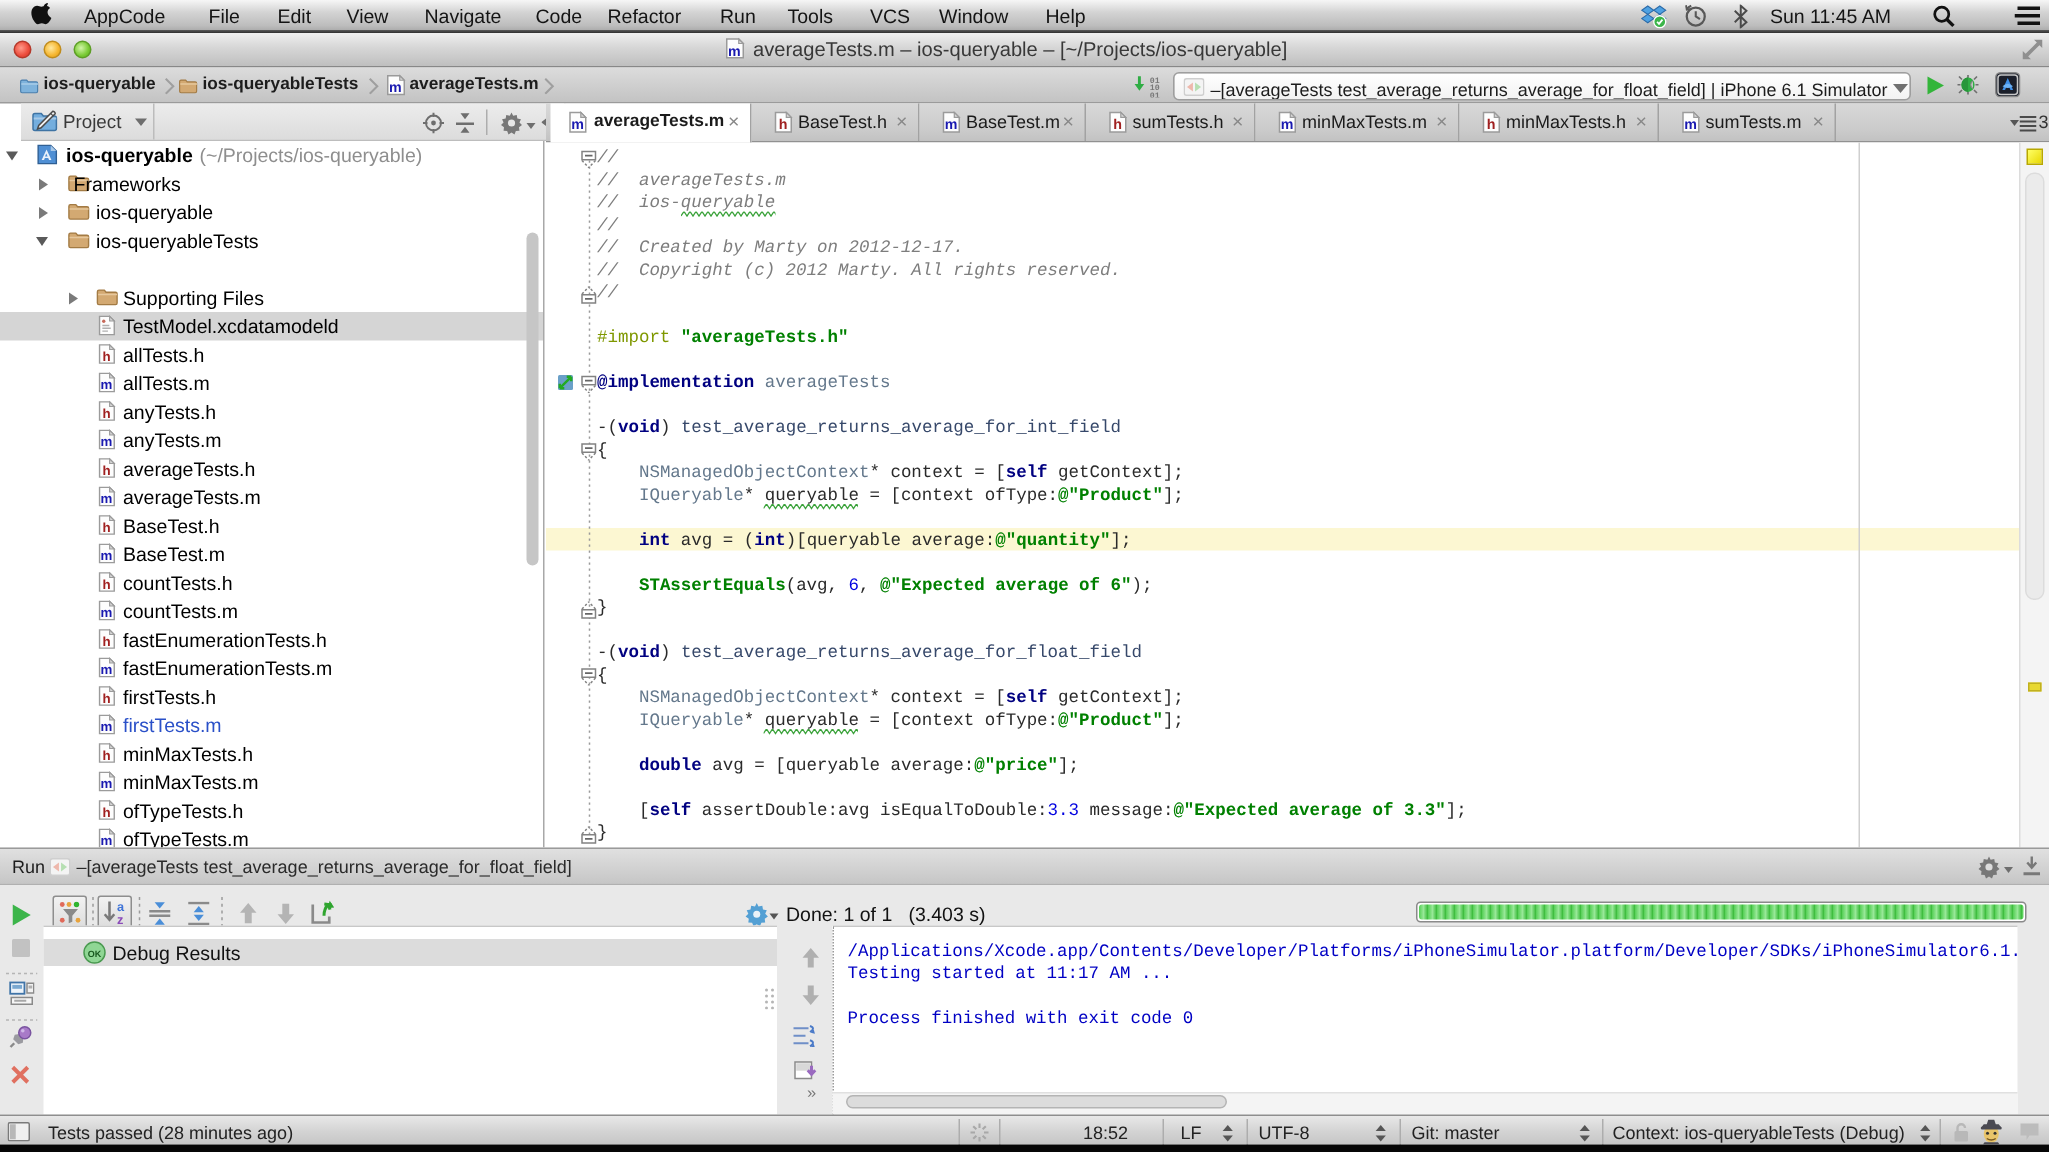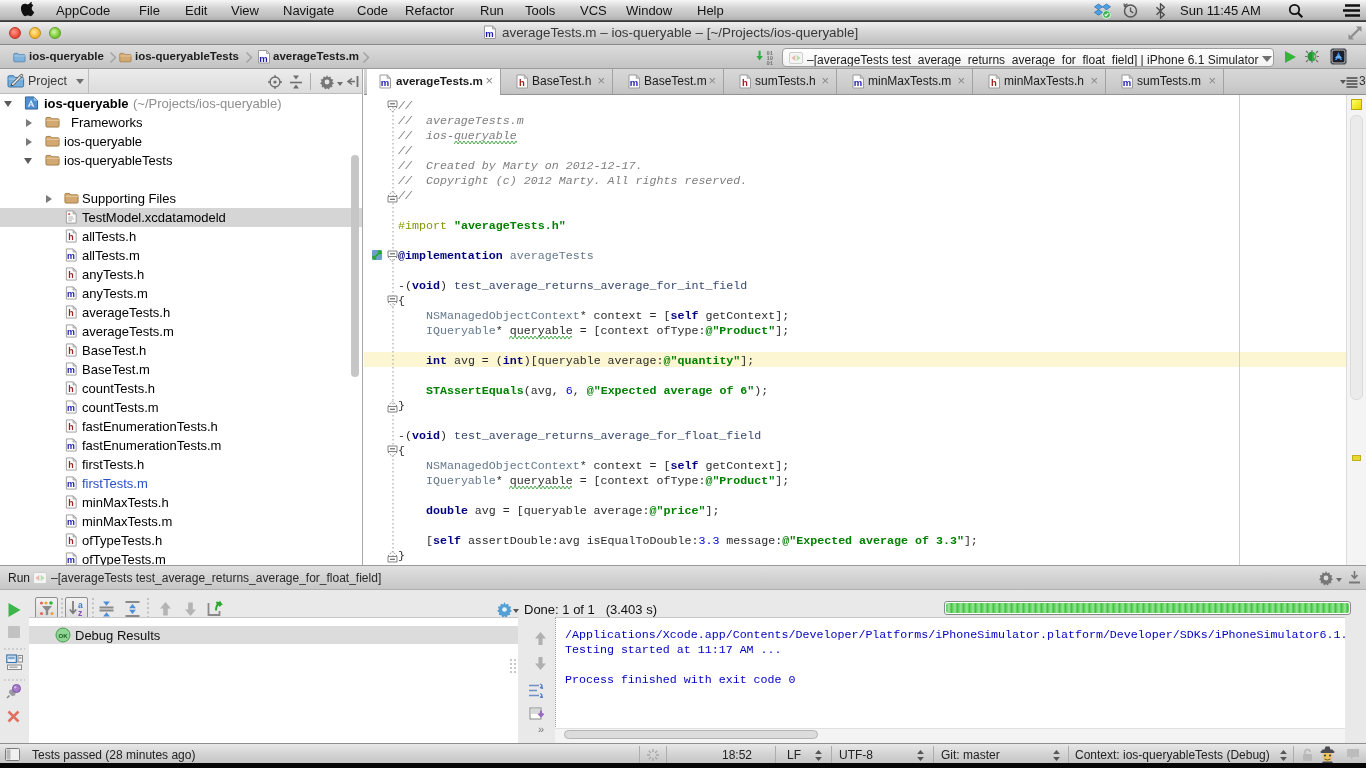--- a/index.html
+++ b/index.html
@@ -10,21 +10,21 @@
 #menubar .mi{position:absolute;top:3px;white-space:nowrap}
 
 #titlebar{left:0;top:22px;width:1366px;height:23px;background:linear-gradient(180deg,#efefef 0,#d6d6d6 45%,#bfbfbf 100%);border-bottom:1px solid #888}
 .tl{position:absolute;top:5px;width:12px;height:12px;border-radius:50%}
 #title{position:absolute;top:25px;left:483px;font-size:13.4px;color:#383838;white-space:nowrap}
 
 #crumbbar{left:0;top:45px;width:1366px;height:24px;background:linear-gradient(180deg,#dcdcdc 0,#cdcdcd 60%,#c3c3c3 100%);border-bottom:1px solid #9b9b9b}
 .crumbtxt{position:absolute;top:5px;font-size:11.5px;font-weight:bold;color:#1d1d1d;white-space:nowrap}
 #runcombo{position:absolute;left:782px;top:3px;width:492px;height:19px;background:linear-gradient(180deg,#fff,#f2f2f2);border:1px solid #9e9e9e;border-radius:4px}
 
-#pheader{left:0;top:69px;width:363px;height:25px;background:linear-gradient(180deg,#ececec,#dcdcdc);border-bottom:1px solid #bdbdbd;border-right:1px solid #a8a8a8}
+#pheader{left:14px;top:69px;width:363px;height:25px;background:linear-gradient(180deg,#ececec,#dcdcdc);border-bottom:1px solid #bdbdbd;border-right:1px solid #a8a8a8}
 #ptree{left:0;top:94px;width:363px;height:471px;background:#fff;border-right:1px solid #a8a8a8;overflow:hidden}
 .trow{position:absolute;left:0;width:362px;height:19px;font-size:13px;color:#000;white-space:nowrap}
 .trow span.lbl{position:absolute;top:2px}
 .tri{position:absolute;width:0;height:0;top:6px}
 .tri.e{border-left:4.5px solid transparent;border-right:4.5px solid transparent;border-top:6px solid #5a5a5a;margin-top:1px}
 .tri.c{border-top:4.5px solid transparent;border-bottom:4.5px solid transparent;border-left:6px solid #7a7a7a}
 .fico{position:absolute;top:2px;width:15px;height:14px}
 
 #tabbar{left:364px;top:69px;width:1002px;height:26px;background:linear-gradient(180deg,#d8d8d8 0,#cbcbcb 70%,#c2c2c2);border-bottom:1px solid #919191}
 .tab{position:absolute;top:0;height:25px;border-right:1px solid #a2a2a2;background:linear-gradient(180deg,#d8d8d8 0,#cbcbcb 70%,#c2c2c2);font-size:12px;color:#1b1b1b;white-space:nowrap}
@@ -211,21 +211,21 @@
       </svg>
       <span class="lbl" style="left:44px;font-weight:bold">ios-queryable</span>
       <span class="lbl" style="left:133px;color:#8e8e8e"> (~/Projects/ios-queryable)</span>
     </div>
 <div class="trow" style="top:19px;">
       <div class="tri c" style="left:26px"></div>
       <svg class="fico" style="left:45px" width="16" height="14" viewBox="0 0 16 14">
         <path d="M1 3.2 q0-1.1 1.1-1.1 h3.8 l1.3 1.5 h6.7 q1.1 0 1.1 1.1 v6.6 q0 1.1-1.1 1.1 h-11.8 q-1.1 0-1.1-1.1z" fill="#d3a972" stroke="#a37b44" stroke-width="1"></path>
         <path d="M1.5 5.2 h13.5" stroke="#e6c89d" stroke-width="1.2"></path>
       </svg>
-      <span class="lbl" style="left:71px">Frameworks</span>
+      <span class="lbl" style="left:49px">Frameworks</span>
     </div>
 <div class="trow" style="top:38px;">
       <div class="tri c" style="left:26px"></div>
       <svg class="fico" style="left:45px" width="16" height="14" viewBox="0 0 16 14">
         <path d="M1 3.2 q0-1.1 1.1-1.1 h3.8 l1.3 1.5 h6.7 q1.1 0 1.1 1.1 v6.6 q0 1.1-1.1 1.1 h-11.8 q-1.1 0-1.1-1.1z" fill="#d3a972" stroke="#a37b44" stroke-width="1"></path>
         <path d="M1.5 5.2 h13.5" stroke="#e6c89d" stroke-width="1.2"></path>
       </svg>
       <span class="lbl" style="left:64px">ios-queryable</span>
     </div>
 <div class="trow" style="top:57px;">

